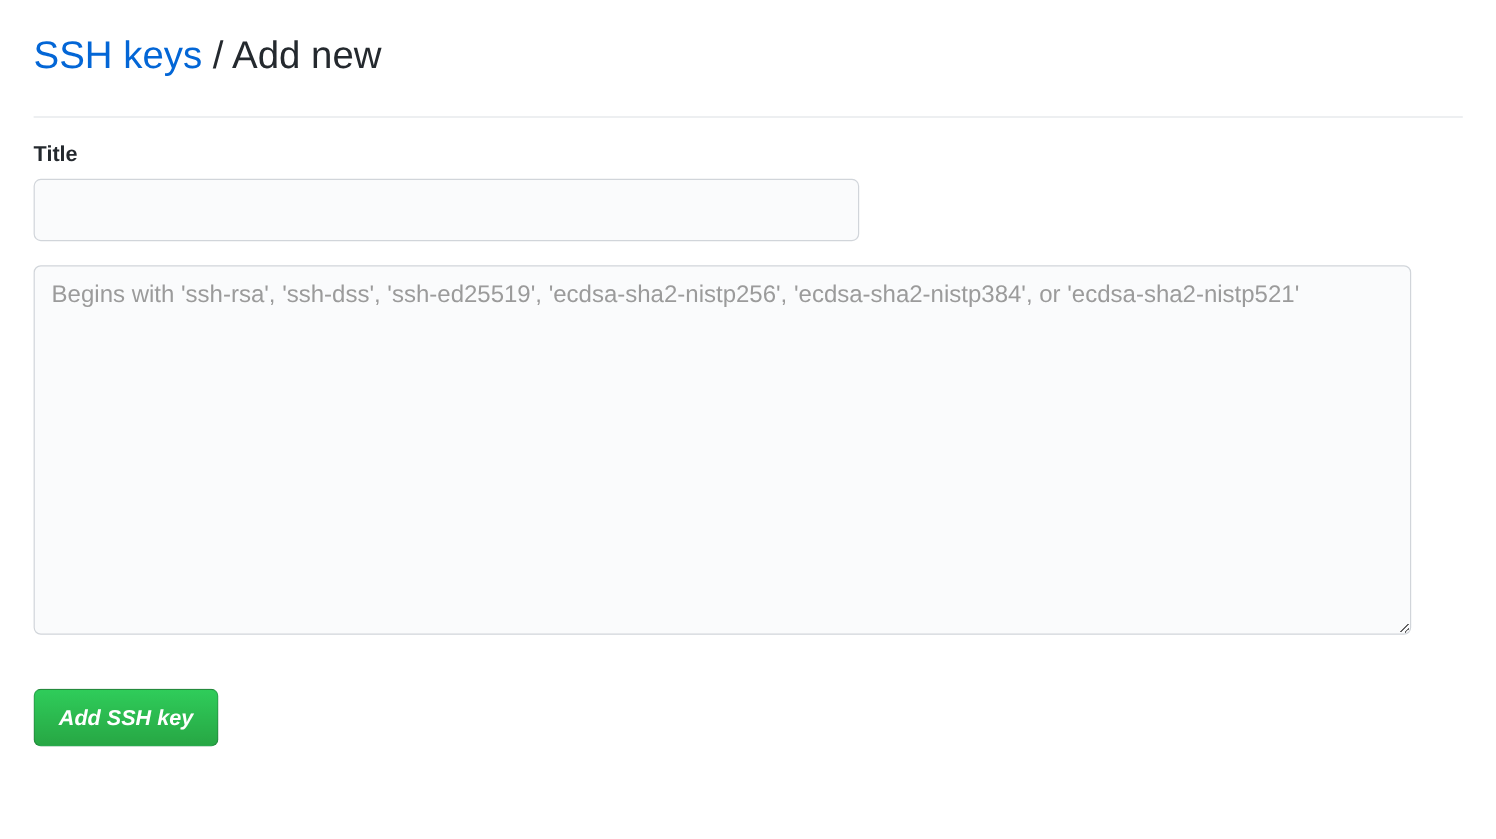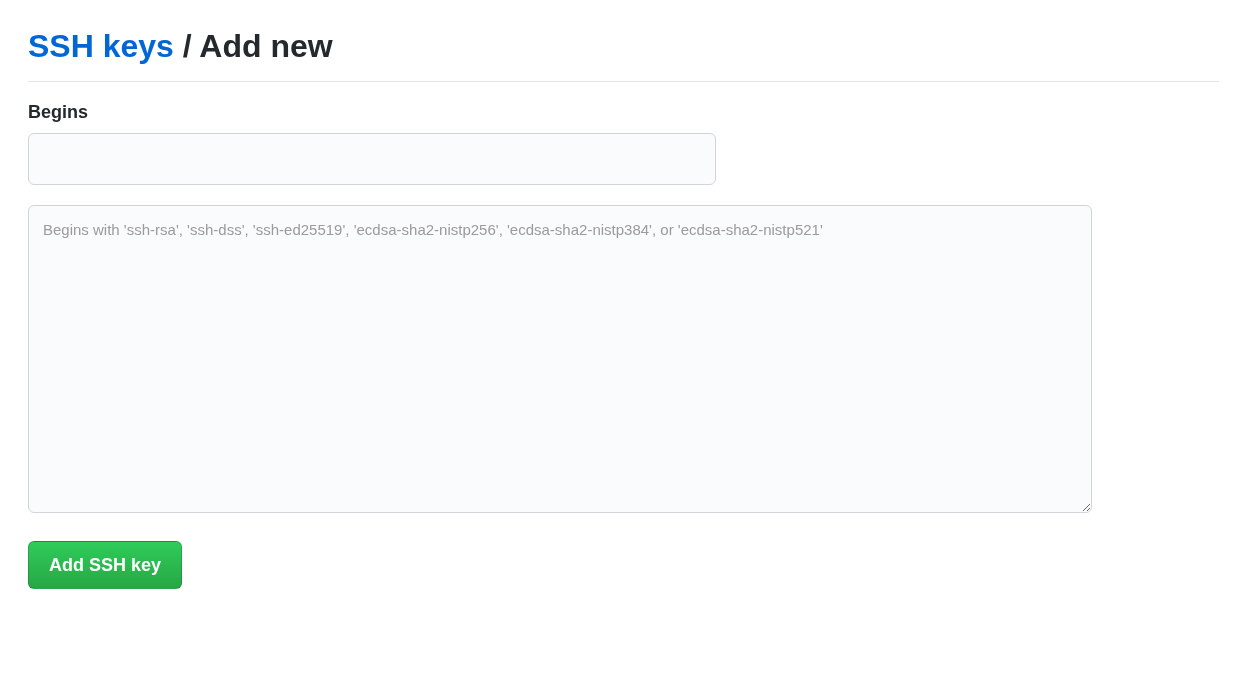--- a/index.html
+++ b/index.html
@@ -9,23 +9,23 @@
     }
     body {
       font-family: -apple-system, BlinkMacSystemFont, "Segoe UI", Helvetica, Arial, sans-serif;
       background: #ffffff;
       color: #24292e;
       padding: 28px;
       width: 1247px;
     }
     .page-header {
       font-size: 32px;
-      font-weight: 700;
+      font-weight: 400;
       color: #24292e;
-      padding-bottom: 16px;
+      padding-bottom: 32px;
       border-bottom: 1px solid #e1e4e8;
       margin-bottom: 20px;
     }
     .page-header .link {
       color: #0366d6;
       text-decoration: none;
       cursor: pointer;
     }
     .page-header .separator {
       color: #24292e;
@@ -46,24 +46,24 @@
       padding: 8px 12px;
       font-size: 18px;
       line-height: 24px;
       color: #24292e;
       background-color: #fafbfc;
       border: 1px solid #d1d5da;
       border-radius: 6px;
       outline: none;
     }
     .textarea-key {
-      width: 1064px;
+      width: 1148px;
       height: 308px;
       padding: 12px 14px;
-      font-size: 15px;
+      font-size: 20px;
       line-height: 24px;
       color: #24292e;
       background-color: #fafbfc;
       border: 1px solid #d1d5da;
       border-radius: 6px;
       outline: none;
       resize: both;
       font-family: inherit;
     }
     .textarea-key::placeholder {
@@ -73,33 +73,34 @@
       display: inline-block;
       padding: 12px 20px;
       font-size: 18px;
       font-weight: 600;
       line-height: 22px;
       color: #ffffff;
       background: linear-gradient(to bottom, #2fcc5a, #27a744);
       border: 1px solid rgba(27, 31, 35, 0.2);
       border-radius: 6px;
       cursor: pointer;
-      margin-top: 4px;
+      margin-top: 20px;
+      font-style: italic;
     }
   </style>
 </head>
 <body>
 
 <h1 class="page-header">
   <a class="link">SSH keys</a><span class="separator"> / </span><span>Add new</span>
 </h1>
 
 <form>
   <div class="form-group">
-    <label class="form-label">Begins</label>
+    <label class="form-label">Title</label>
     <input type="text" class="input-title" value="" style="">
   </div>
 
   <div class="form-group">
     <textarea class="textarea-key" placeholder="Begins with 'ssh-rsa', 'ssh-dss', 'ssh-ed25519', 'ecdsa-sha2-nistp256', 'ecdsa-sha2-nistp384', or 'ecdsa-sha2-nistp521'" style=""></textarea>
   </div>
 
   <button type="submit" class="btn-primary">Add SSH key</button>
 </form>
 

